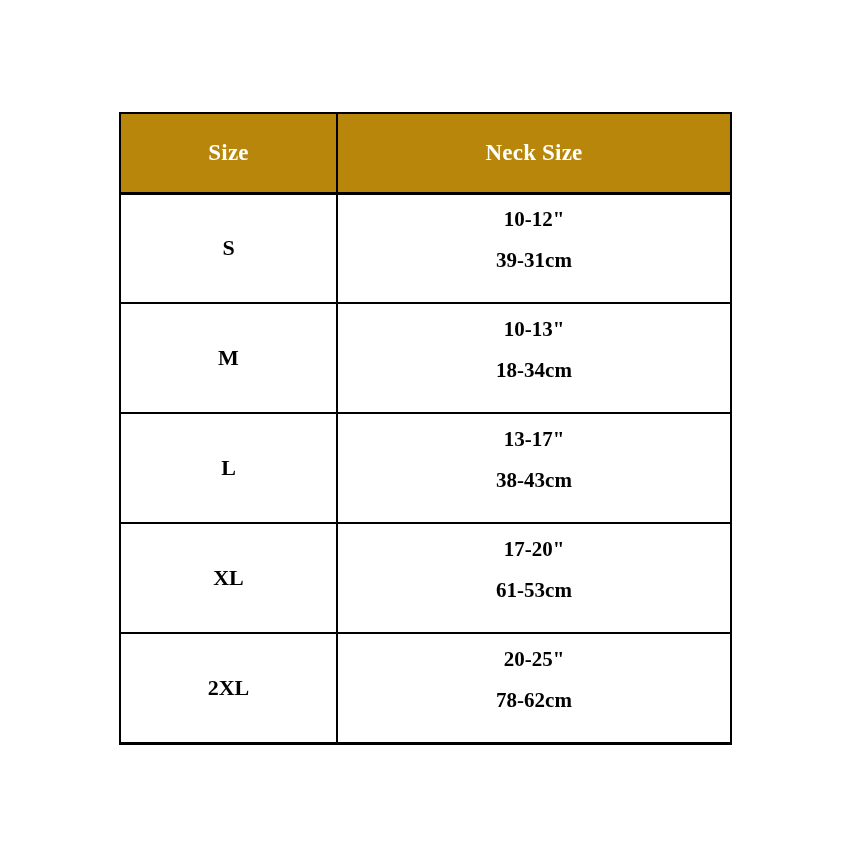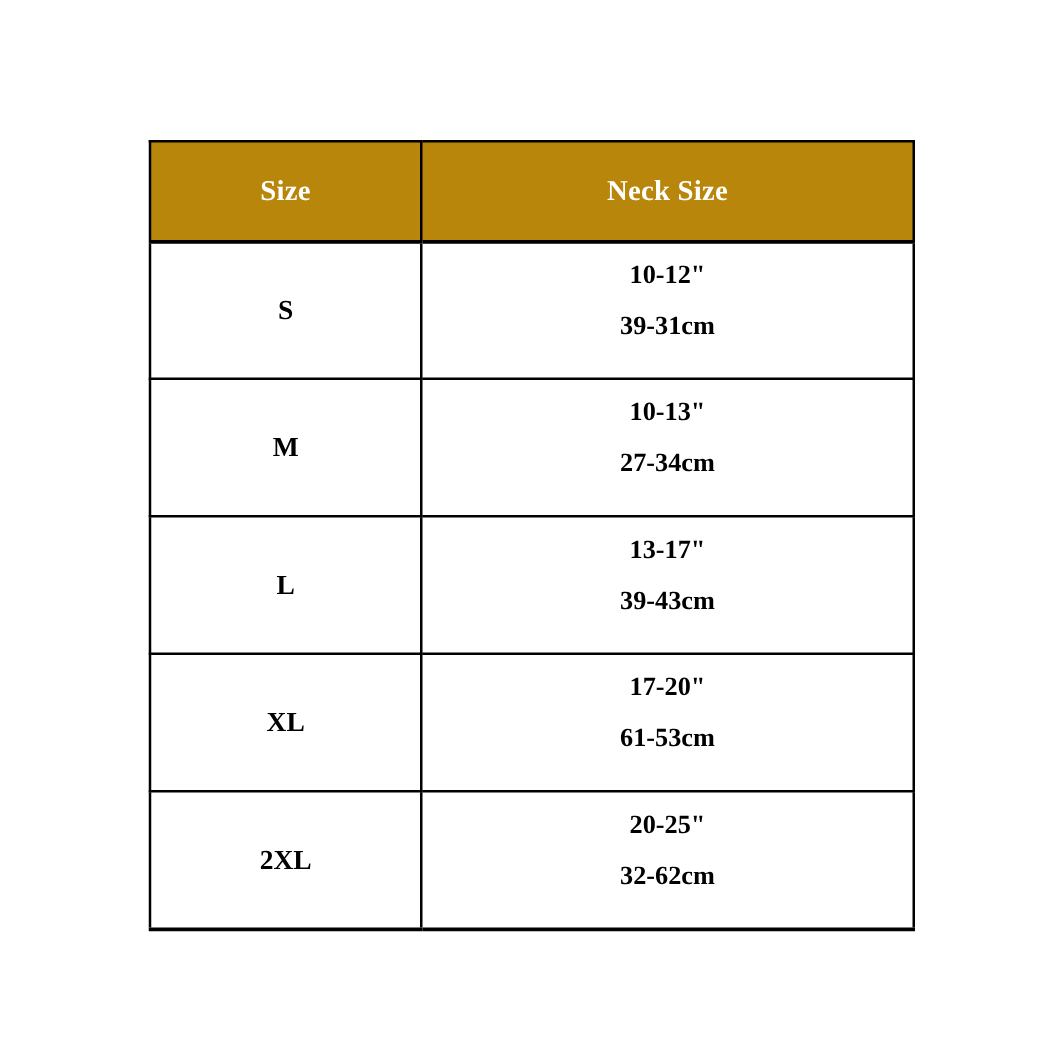--- a/index.html
+++ b/index.html
@@ -127,51 +127,51 @@
             <span class="value-line">39-31cm</span>
           </span>
         </td>
       </tr>
 
       <tr>
         <td class="cell-size">M</td>
         <td class="cell-value">
           <span class="value-stack">
             <span class="value-line">10-13"</span>
-            <span class="value-line">27-34cm</span>
+            <span class="value-line">18-34cm</span>
           </span>
         </td>
       </tr>
 
       <tr>
         <td class="cell-size">L</td>
         <td class="cell-value">
           <span class="value-stack">
             <span class="value-line">13-17"</span>
-            <span class="value-line">39-43cm</span>
+            <span class="value-line">38-43cm</span>
           </span>
         </td>
       </tr>
 
       <tr>
         <td class="cell-size">XL</td>
         <td class="cell-value">
           <span class="value-stack">
             <span class="value-line">17-20"</span>
             <span class="value-line">61-53cm</span>
           </span>
         </td>
       </tr>
 
       <tr>
         <td class="cell-size">2XL</td>
         <td class="cell-value">
           <span class="value-stack">
             <span class="value-line">20-25"</span>
-            <span class="value-line">32-62cm</span>
+            <span class="value-line">78-62cm</span>
           </span>
         </td>
       </tr>
 
     </tbody>
   </table>
 
 </div>
 
 </body></html>

